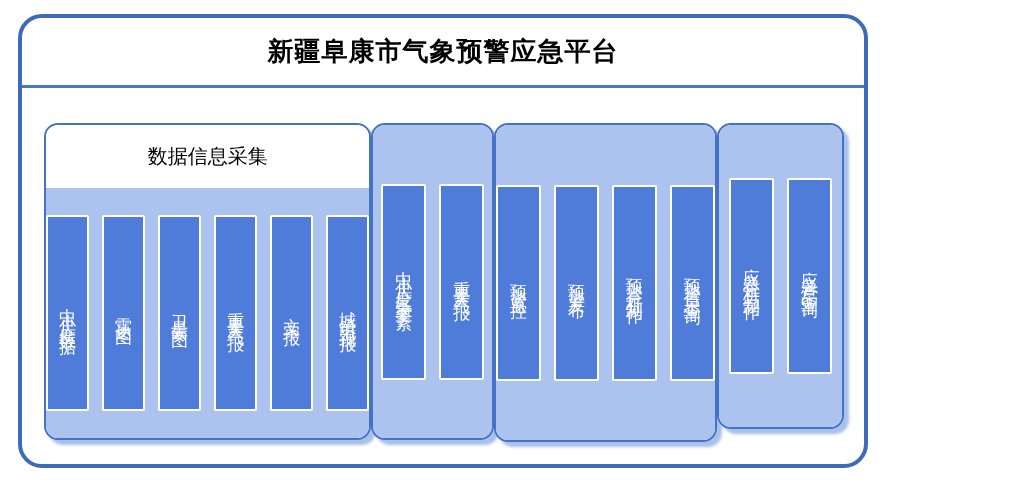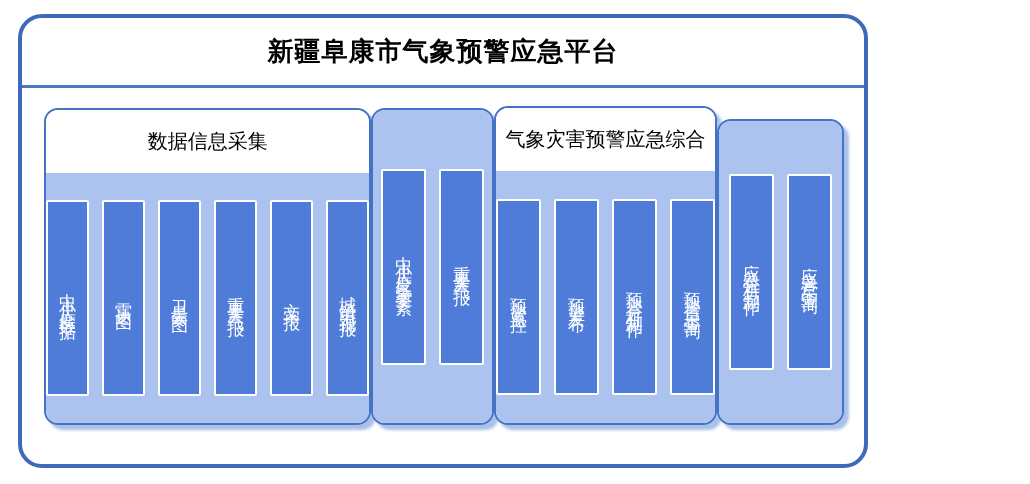--- a/index.html
+++ b/index.html
@@ -34,23 +34,23 @@
   }
   .title {
     font-size: 26px;
     font-weight: bold;
     color: #000000;
     letter-spacing: 1px;
     white-space: nowrap;
   }
   .groups {
     display: flex;
-    align-items: flex-end;
+    align-items: flex-start;
     gap: 0;
-    padding: 18px 20px 0 22px;
+    padding: 35px 20px 0 22px;
   }
   .group {
     border: 2px solid #4472C4;
     border-radius: 14px;
     background: #ffffff;
     box-shadow: 5px 5px 3px #A9C0E8;
     overflow: hidden;
     display: flex;
     flex-direction: column;
   }
@@ -144,23 +144,20 @@
           <div class="item">
             <span>中小尺度气象要素</span>
           </div>
           <div class="item">
             <span>重要天气报</span>
           </div>
         </div>
       </section>
 
       <section class="group g3">
-        <div class="group-header">
-          <span>气象灾害预警应急综合</span>
-        </div>
         <div class="group-body">
           <div class="item">
             <span>预警监控</span>
           </div>
           <div class="item">
             <span>预警发布</span>
           </div>
           <div class="item">
             <span>预警分析制作</span>
           </div>

